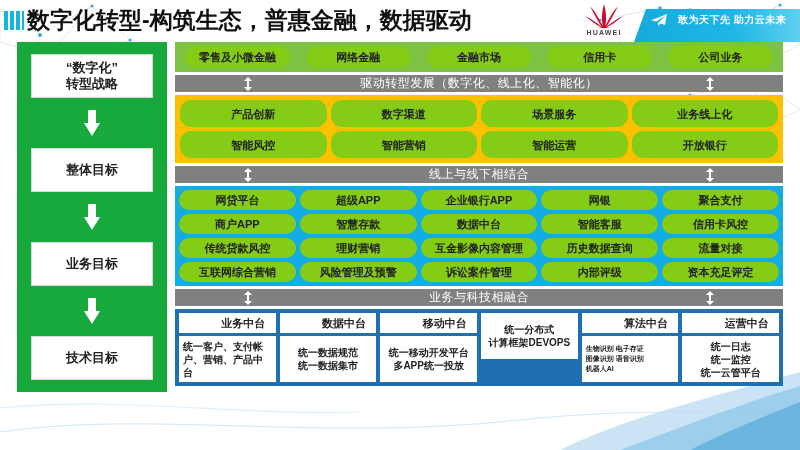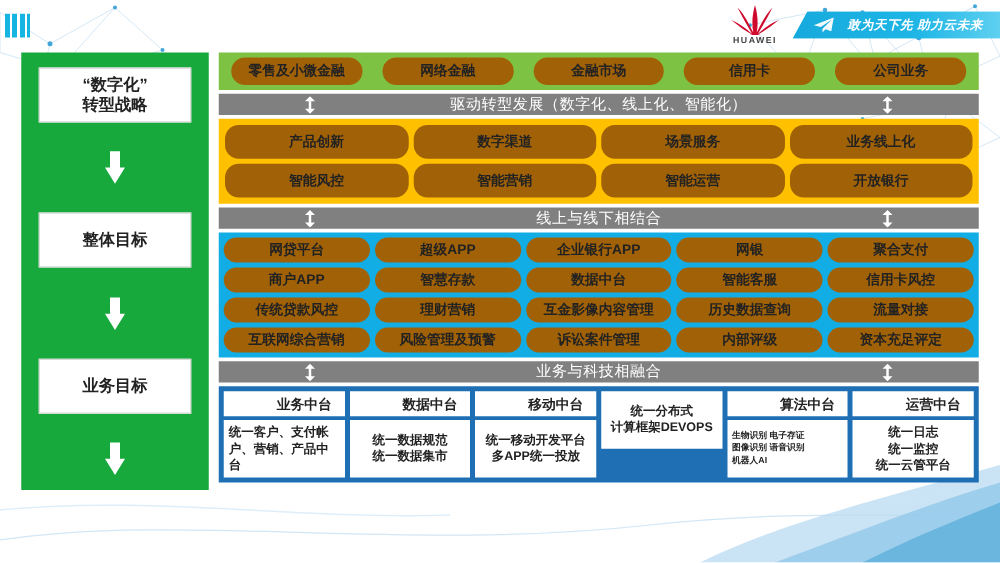--- a/index.html
+++ b/index.html
@@ -15,23 +15,23 @@
 
   
   .header{position:absolute;left:0;top:0;width:800px;height:40px;z-index:3;}
   .title-stripes{position:absolute;left:4px;top:11px;width:20px;height:19px;
     background:repeating-linear-gradient(90deg,#16b4e0 0 4px,#ffffff 4px 6px);}
   .page-title{position:absolute;left:27px;top:5px;font-size:23px;font-weight:bold;
     color:#111111;letter-spacing:0px;white-space:nowrap;line-height:30px;}
   .huawei{position:absolute;left:578px;top:2px;width:52px;height:36px;text-align:center;}
   .huawei svg{display:block;margin:0 auto;}
   .huawei .hw-txt{font-size:7px;font-weight:bold;color:#444;letter-spacing:1.2px;margin-top:0px;}
-  .hw-banner{position:absolute;left:634px;top:9px;width:166px;height:22px;
+  .hw-banner{position:absolute;left:634px;top:9px;width:166px;height:33px;
     background:linear-gradient(90deg,#16a9dd 0%,#1fb6e6 60%,#5fd0f0 100%);
-    clip-path:polygon(12px 0,100% 0,100% 100%,0 100%);font-style:italic;}
+    clip-path:polygon(12px 0,100% 0,100% 100%,0 100%);}
   .hw-banner .plane{position:absolute;left:16px;top:4px;}
   .hw-banner .slogan{position:absolute;left:44px;top:4px;font-size:10px;color:#ffffff;
     font-weight:bold;white-space:nowrap;letter-spacing:.5px;}
 
   
   .diagram{position:absolute;left:17px;top:42px;width:766px;height:350px;z-index:2;}
 
   
   .strategy{position:absolute;left:0;top:0;width:150px;height:350px;background:#17a93c;
     box-sizing:border-box;padding:12px 14px;display:flex;flex-direction:column;
@@ -48,21 +48,21 @@
   .stack{position:absolute;left:158px;top:0;width:608px;height:350px;}
 
   .band{position:relative;box-sizing:border-box;}
   .band-green{background:#7dc242;padding:4px;}
   .band-orange{background:#ffc000;padding:5px;}
   .band-cyan{background:#12ade4;padding:4px;}
   .band-navy{background:#1f6fb5;padding:4px;}
 
   .row{display:flex;gap:4px;}
   .row + .row{margin-top:4px;}
-  .cell{flex:1;background:#a16207;display:flex;align-items:center;justify-content:center;
+  .cell{flex:1;background:#84cc16;display:flex;align-items:center;justify-content:center;
     text-align:center;font-size:11px;color:#222222;font-weight:bold;box-sizing:border-box;
     padding:2px 2px;line-height:14px;border-radius:11px;}
   .cell-green{height:22px;margin:0 6px;}
   .cell-orange{height:27px;}
   .cell-cyan{height:20px;}
 
   
   .gray-bar{position:relative;height:17px;background:#808080;margin:3px 0;
     display:flex;align-items:center;justify-content:center;}
   .gray-bar .gb-text{font-size:12px;color:#ffffff;font-weight:normal;letter-spacing:.5px;}
@@ -124,20 +124,21 @@
     <path d="M0 432 C 150 410, 320 442, 520 420 C 660 405, 740 418, 800 408" stroke="#cfe6f6" stroke-width="1" fill="none"></path>
     <path d="M560 450 C 620 420, 700 400, 800 372 L800 450 Z" fill="#b7daf1" opacity="0.75"></path>
     <path d="M620 450 C 690 424, 740 404, 800 386 L800 450 Z" fill="#8cc6e8" opacity="0.8"></path>
     <path d="M690 450 C 730 430, 770 414, 800 402 L800 450 Z" fill="#5aaedc" opacity="0.85"></path>
     <path d="M0 408 C 120 396, 240 416, 360 412" stroke="#dceefa" stroke-width="1.2" fill="none"></path>
   </g>
 </svg>
 
 <div class="header">
   <div class="title-stripes"></div>
+  <div class="page-title">数字化转型-构筑生态，普惠金融，数据驱动</div>
 
   <div class="huawei">
     <svg width="44" height="27" viewBox="0 0 44 27">
       <g fill="#cf0a2c">
         <path d="M22 2 C20 9 19.2 16 20.6 24 C17 17 13.8 10 8 4 C12 12 15.5 18 19.6 25 C15 21 10 17 3 14 C9 19 14 22.5 19.6 25.6 C18 25.9 16.6 26 15 26 L29 26 C27.4 26 26 25.9 24.4 25.6 C30 22.5 35 19 41 14 C34 17 29 21 24.4 25 C28.5 18 32 12 36 4 C30.2 10 27 17 23.4 24 C24.8 16 24 9 22 2 Z"></path>
       </g>
     </svg>
     <div class="hw-txt">HUAWEI</div>
   </div>
 
@@ -166,20 +167,23 @@
       <div class="shaft"></div>
         <div class="head"></div>
     </div>
     <div class="strat-box">
       <span>业务目标</span>
     </div>
     <div class="arrow-down">
       <div class="shaft"></div>
         <div class="head"></div>
     </div>
+    <div class="strat-box">
+      <span>技术目标</span>
+    </div>
   </div>
 
   <div class="stack">
 
     <div class="band band-green">
       <div class="row">
         <div class="cell cell-green">零售及小微金融</div>
         <div class="cell cell-green">网络金融</div>
         <div class="cell cell-green">金融市场</div>
         <div class="cell cell-green">信用卡</div>

